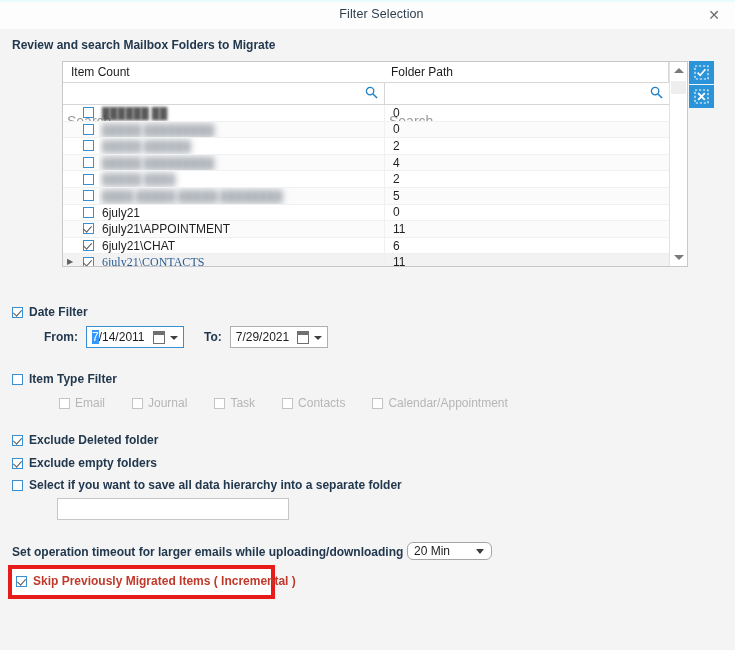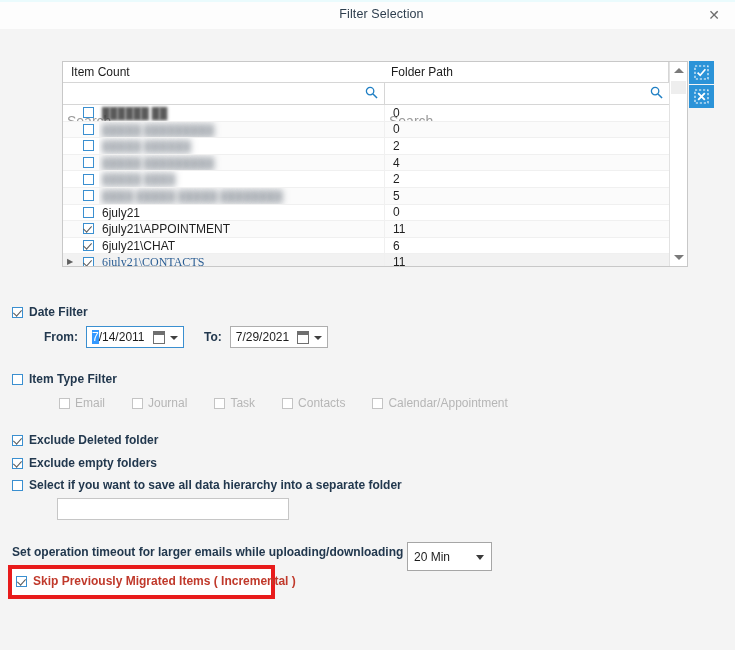--- a/index.html
+++ b/index.html
@@ -383,21 +383,22 @@
     width: 0; height: 0;
     border-left: 4px solid transparent;
     border-right: 4px solid transparent;
     border-top: 5px solid #3a3a3a;
   }
   #timeout-select {
     position: absolute;
     left: 407px;
     top: 513px;
     width: 85px;
-    height: 29px;
+    height: 18px;
+    border-radius: 6px;
   }
   
   .red-box {
     position: absolute;
     left: 8px;
     top: 536px;
     width: 267px;
     height: 34px;
     border: 4px solid #e81b1b;
     background: #ffffff;
@@ -427,20 +428,21 @@
 
 <div class="window">
 
   <div class="titlebar">
     <div class="title">Filter Selection</div>
     <div class="close-btn">✕</div>
   </div>
 
   <div class="content">
 
+    <div class="section-title">Review and search Mailbox Folders to Migrate</div>
 
     <div class="grid-wrap">
       <div class="grid-main">
 
         <div class="grid-head">
           <div class="cell col-count">Item Count</div>
           <div class="cell col-path hcell">Folder Path</div>
         </div>
 
         <div class="search-row">

